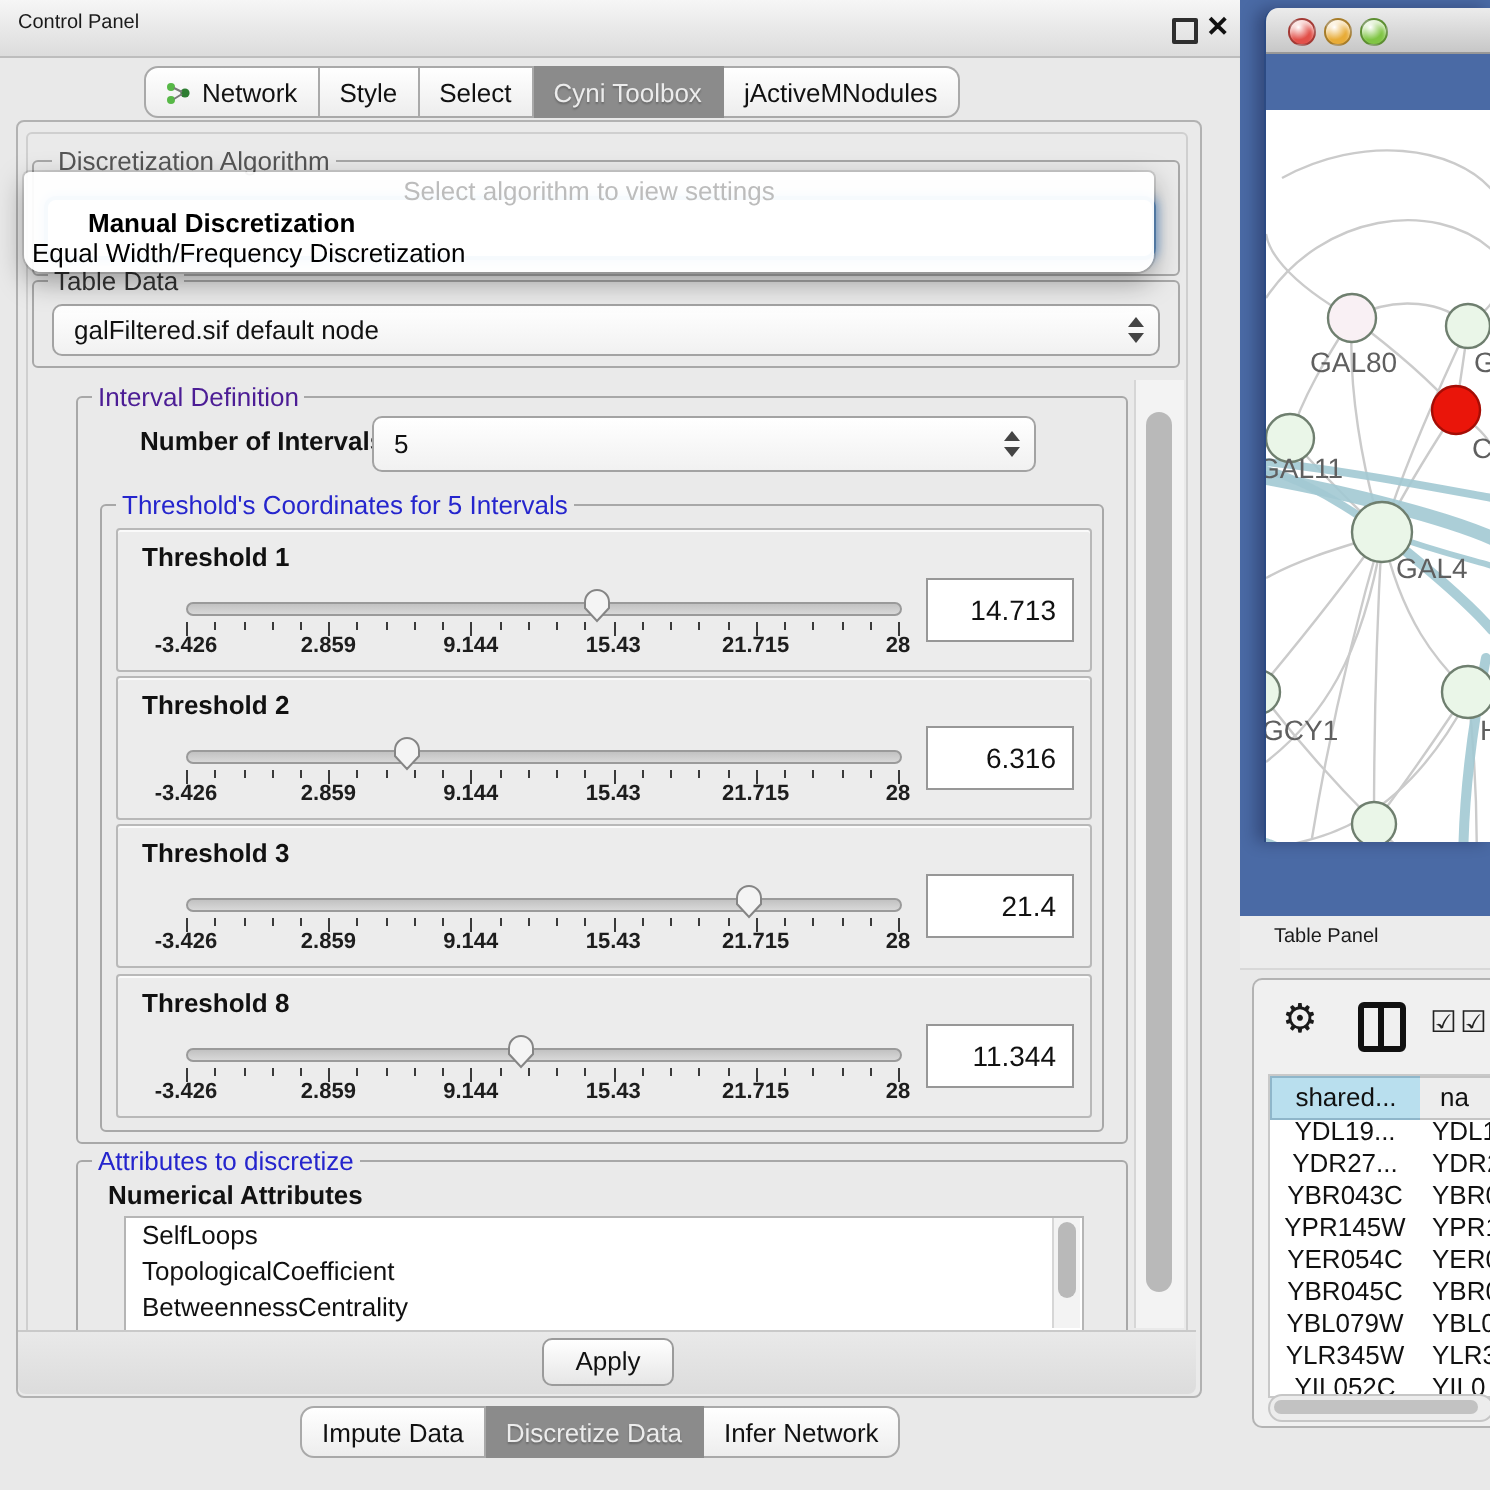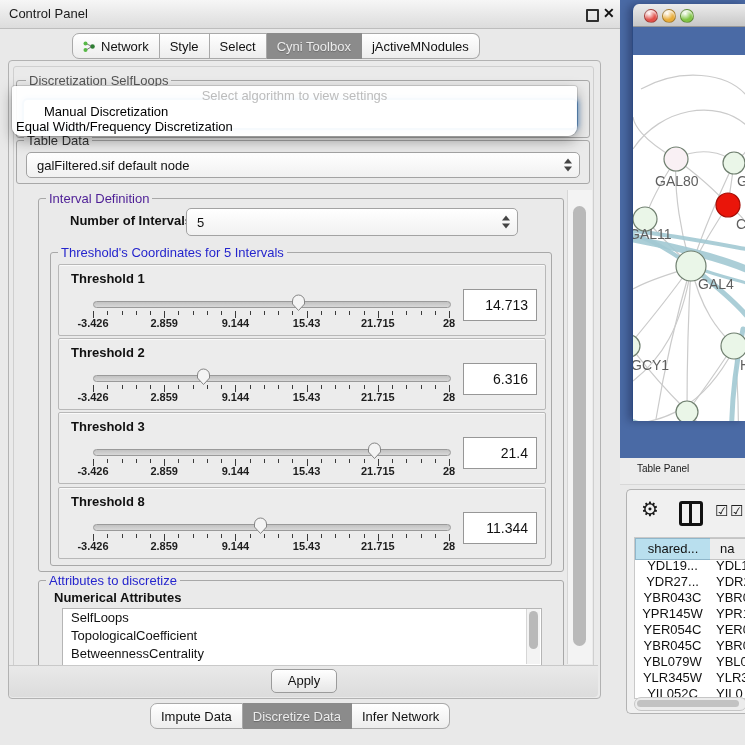--- a/index.html
+++ b/index.html
@@ -2,21 +2,21 @@
 <html><head>
 <meta charset="utf-8">
 <style>
   html,body{margin:0;padding:0;background:#d8d8d8;}
   #root{position:relative;width:745px;height:745px;background:#e9e9e9;
         font-family:"Liberation Sans",sans-serif;overflow:hidden;color:#111;}
   .abs{position:absolute;}
   
   #cp-titlebar{left:0;top:0;width:620px;height:28px;
     background:linear-gradient(#f6f6f6,#dcdcdc);border-bottom:1px solid #bdbdbd;}
-  #cp-title{left:9px;top:6px;font-size:13px;color:#1a1a1a;}
+  #cp-title{left:9px;top:6px;font-size:10px;color:#1a1a1a;}
   #float-ic{left:586px;top:9px;width:9px;height:9px;border:2px solid #2e2e2e;border-radius:1px;}
   #close-ic{left:603px;top:5px;font-size:14px;font-weight:bold;color:#111;}
   
   .tabbar{display:flex;}
   #top-tabs{left:72px;top:33px;}
   #bottom-tabs{left:150px;top:703px;border-radius:12px;}
   .tab{height:24px;display:flex;align-items:center;gap:5px;padding:0 10px;
     background:linear-gradient(#ffffff,#ededed);border:1px solid #a9a9a9;border-left:none;
     font-size:13px;color:#111;white-space:nowrap;}
   .tab:first-child{border-left:1px solid #a9a9a9;border-radius:7px 0 0 7px;}
@@ -36,21 +36,21 @@
   .spin .u{border-bottom:5px solid #444;margin-bottom:3px;}
   .spin .d{border-top:5px solid #444;}
   #combo-algo{left:22px;top:98px;width:552px;height:28px;background:#fff;border:2px solid #6ea3dc;
     border-radius:6px;box-shadow:0 0 5px 1px #8ab6e6;}
   
   #algo-popup{left:12px;top:86px;width:565px;height:50px;background:rgba(255,255,255,.94);
     border-radius:3px 3px 9px 9px;z-index:6;
     box-shadow:0 0 0 1px rgba(0,0,0,.12),0 5px 14px rgba(0,0,0,.35);}
   #popup-prompt{text-align:center;color:#bcbcbc;font-size:13px;height:16px;padding-top:2px;}
   .popup-item{font-size:13px;height:15px;line-height:15px;padding-left:4px;color:#000;}
-  .popup-item.sel{font-weight:normal;padding-left:32px;}
+  .popup-item.sel{font-weight:bold;padding-left:32px;}
   
   .tpanel{position:absolute;left:58px;width:486px;height:70px;background:#ececec;
     border:1px solid #b8b8b8;border-radius:2px;box-shadow:inset 0 1px 0 #fafafa;}
   .ttitle{position:absolute;left:12px;top:6px;font-size:13px;font-weight:bold;color:#111;}
   .track{position:absolute;left:34px;top:36px;width:356px;height:5px;
     background:linear-gradient(#c2c2c2,#d8d8d8);border:1px solid #9a9a9a;border-radius:4px;}
   .tick{position:absolute;width:1px;background:#3a3a3a;}
   .ticklab{position:absolute;top:52px;font-size:11px;font-weight:bold;color:#1d1d1d;
     width:64px;margin-left:-32px;text-align:center;}
   .thumb{position:absolute;top:28px;}
@@ -130,21 +130,21 @@
       </div>
       <div class="tab">
         <span>jActiveMNodules</span>
       </div>
     </div>
 
   <div class="abs" id="outer-panel"></div>
   <div class="abs" id="inner-panel"></div>
 
   <div class="abs group" style="left:16px;top:80px;width:572px;height:56px;"></div>
-  <span class="glabel" style="left:26px;top:73px;color:#555;">Discretization SelfLoops</span>
+  <span class="glabel" style="left:26px;top:73px;color:#555;">Discretization Algorithm</span>
   <div class="abs" id="combo-algo"></div>
 
   <div class="abs" id="algo-popup">
     <div id="popup-prompt">Select algorithm to view settings</div>
     <div id="popup-items">
         <div class="popup-item sel">Manual Discretization</div>
         <div class="popup-item">Equal Width/Frequency Discretization</div>
       </div>
   </div>
 

